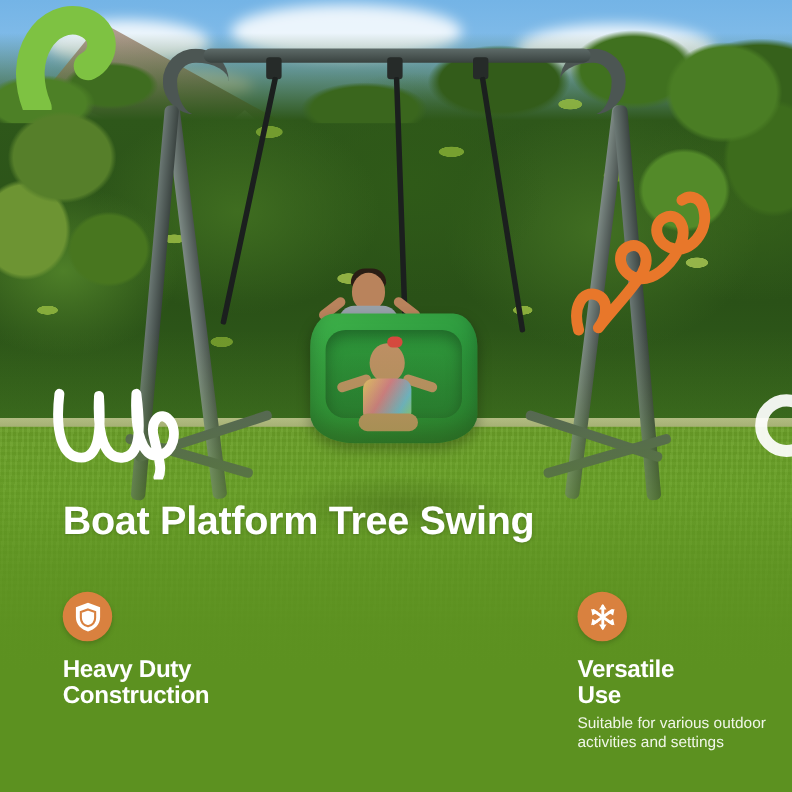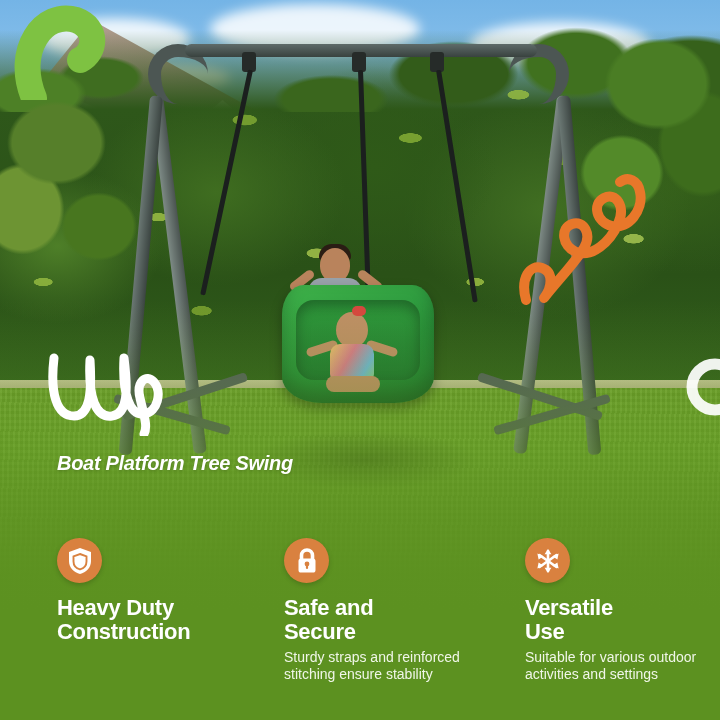--- a/index.html
+++ b/index.html
@@ -236,24 +236,23 @@
   
   .deco { position:absolute; }
   .deco-tl { left:-6px; top:-10px; }
   .deco-ring { right:-30px; top:352px; }
   .deco-white { left:44px; top:346px; }
   .deco-orange { left:518px; top:168px; }
 
   
   .title {
     position:absolute; left:57px; top:452px;
-    font-size:20px; font-weight:bold; color:#ffffff;
+    font-size:36px; font-weight:bold; color:#ffffff;
     letter-spacing:-.3px;
     text-shadow:0 1px 3px rgba(0,0,0,.18);
-    font-style:italic;
   }
   .subtitle {
     position:absolute; left:57px; top:489px;
     font-size:25px; font-weight:300; color:#f3f8ec;
     letter-spacing:-.2px;
   }
 
   .features { position:absolute; left:0; top:538px; width:620px; height:182px; }
   .feat { position:absolute; width:215px; }
   .feat.f0 { left:57px; }
@@ -379,34 +378,20 @@
       <div class="badge">
         <svg width="26" height="28" viewBox="0 0 26 28">
           <path d="M13 1 L24 5 V14 C24 21 19 25.5 13 27 C7 25.5 2 21 2 14 V5 Z" fill="#ffffff"></path>
           <path d="M13 7 L19.5 9.4 V14.5 C19.5 18.6 16.7 21.3 13 22.4 C9.3 21.3 6.5 18.6 6.5 14.5 V9.4 Z" fill="none" stroke="#d9813f" stroke-width="1.9"></path>
         </svg>
       </div>
       <div class="feat-title">Heavy Duty
 Construction</div>
     </div>
 
-    <div class="feat f1">
-      <div class="badge">
-        <svg width="26" height="28" viewBox="0 0 26 28">
-          <path d="M7.5 12 V8.5 A5.5 5.5 0 0 1 18.5 8.5 V12" fill="none" stroke="#ffffff" stroke-width="3.6" stroke-linecap="round"></path>
-          <rect x="4.5" y="11.5" width="17" height="14" rx="2.6" fill="#ffffff"></rect>
-          <circle cx="13" cy="17" r="2.4" fill="#d9813f"></circle>
-          <rect x="11.9" y="17.5" width="2.2" height="4.6" rx="1.1" fill="#d9813f"></rect>
-        </svg>
-      </div>
-      <div class="feat-title">Safe and
-Secure</div>
-      <div class="feat-desc">Sturdy straps and reinforced
-stitching ensure stability</div>
-    </div>
 
     <div class="feat f2">
       <div class="badge">
         <svg width="28" height="28" viewBox="0 0 28 28">
           <g stroke="#ffffff" stroke-width="2.6" stroke-linecap="round" fill="none">
             <line x1="14" y1="4" x2="14" y2="24"></line>
             <line x1="5.5" y1="8" x2="22.5" y2="20"></line>
             <line x1="22.5" y1="8" x2="5.5" y2="20"></line>
           </g>
           <g fill="#ffffff">

